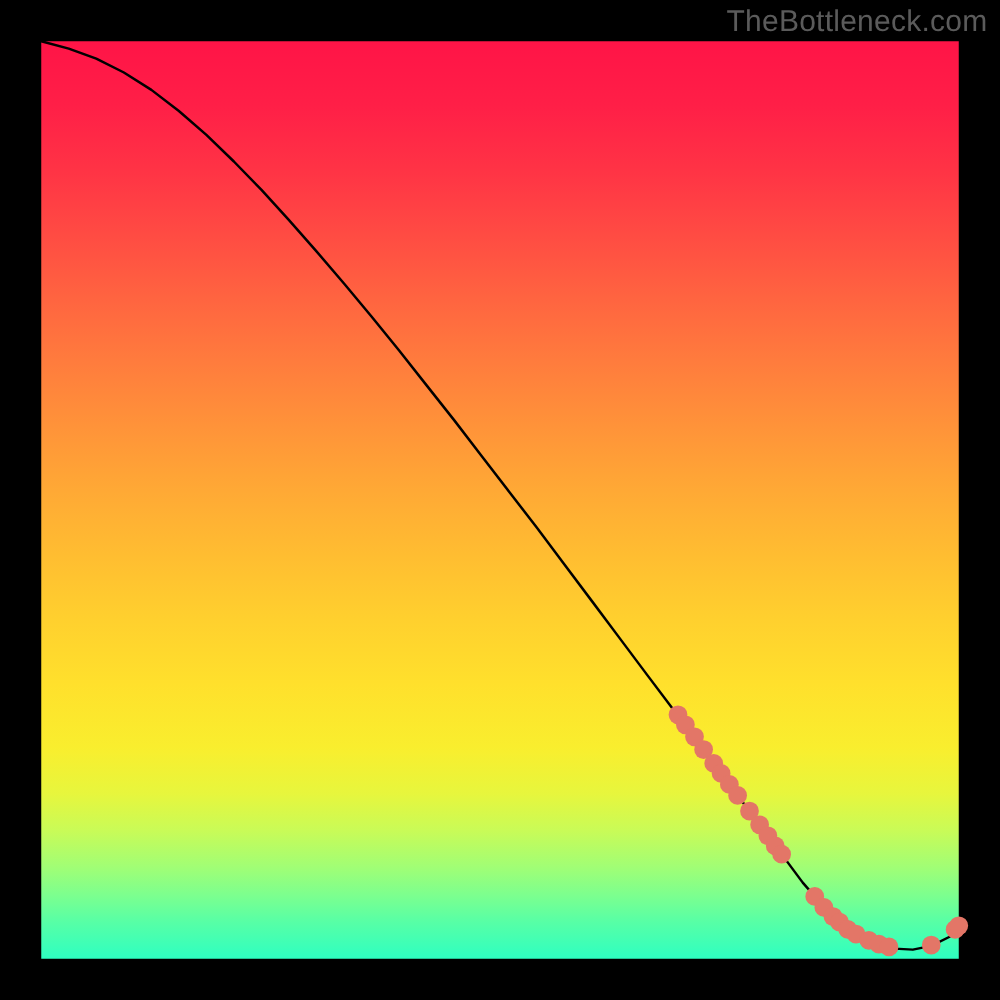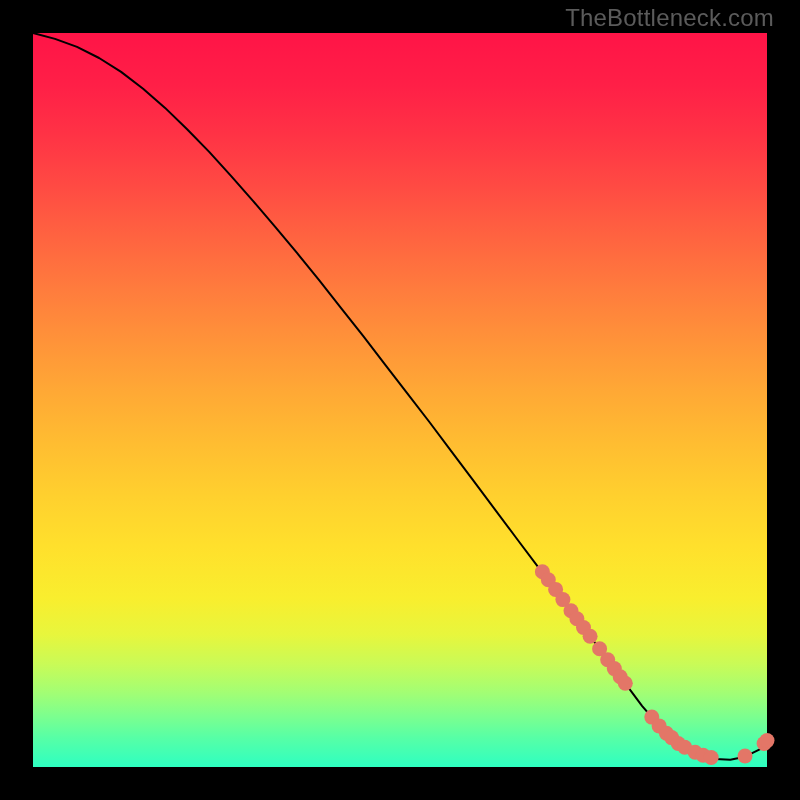--- a/index.html
+++ b/index.html
@@ -9,21 +9,21 @@
   .frame {
     position: absolute;
     left: 0; top: 0;
     width: 800px; height: 800px;
     background: #000;
   }
 
   .watermark {
     position: absolute;
     top: 4px;
-    right: 26px;
+    right: 10px;
     color: #5b5b5b;
     font-size: 24px;
     font-weight: 400;
     letter-spacing: 0.2px;
   }
 
   .plot {
     position: absolute;
     left: 33px;
     top: 33px;

